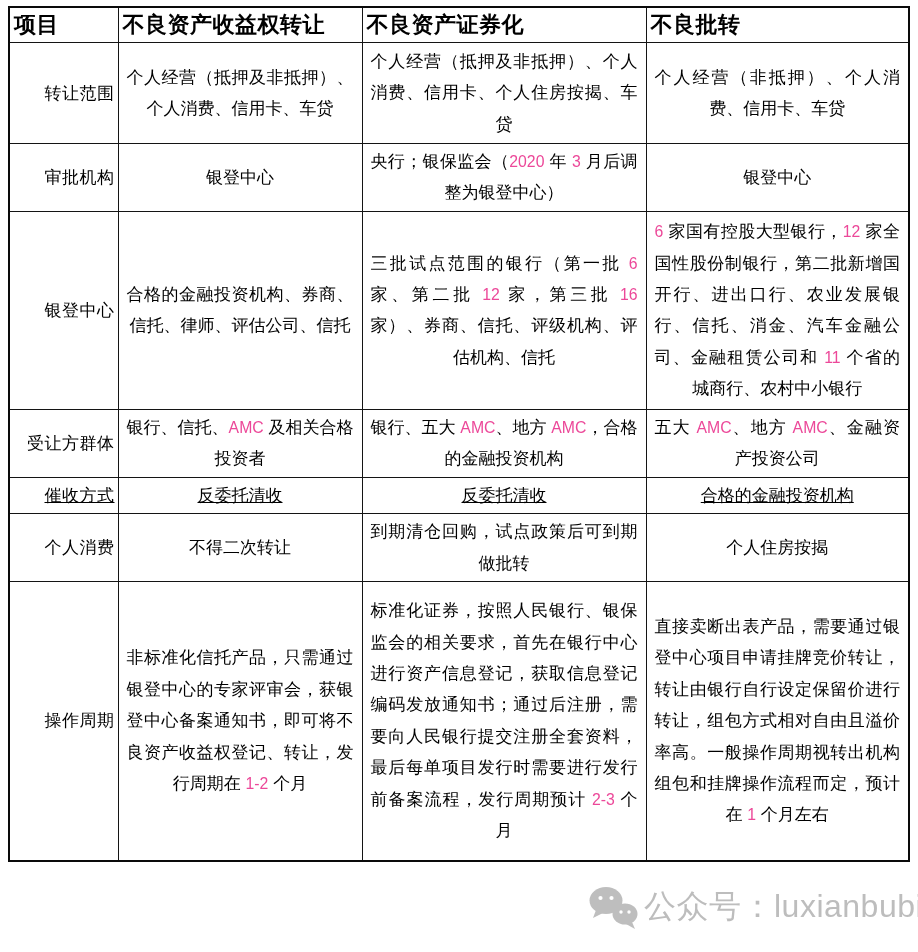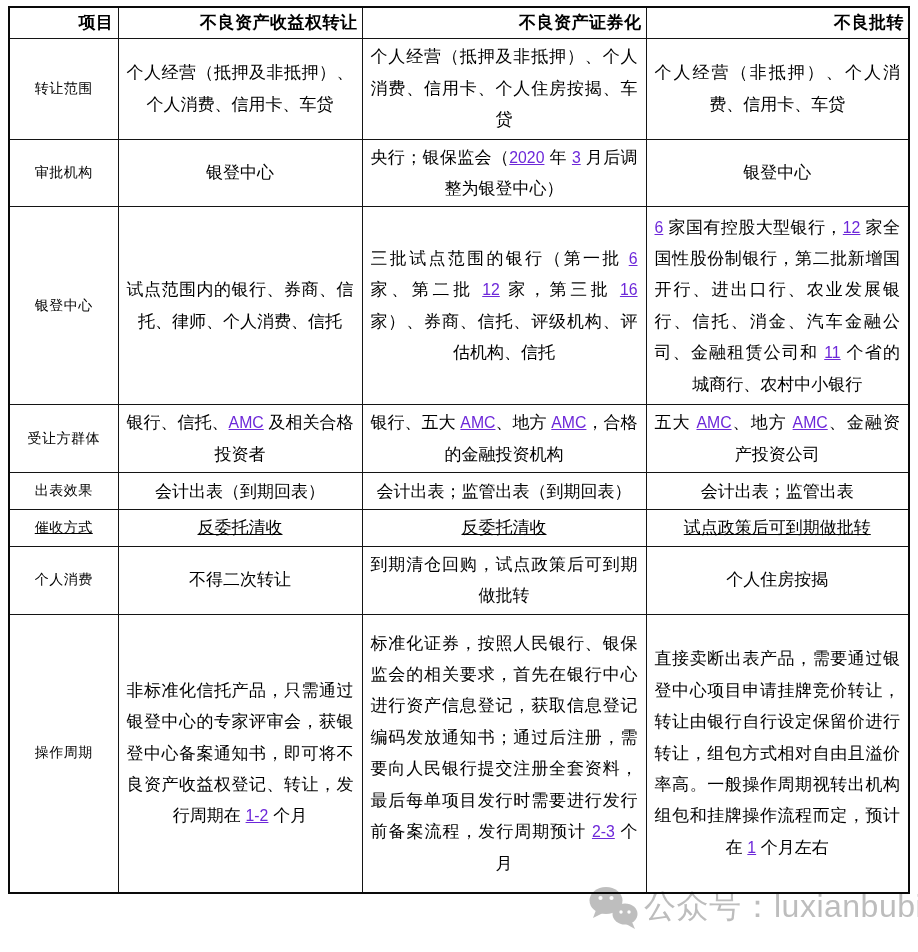--- a/index.html
+++ b/index.html
@@ -11,36 +11,36 @@
   table.cmp{
     position:absolute;left:8px;top:6px;
     width:900px;table-layout:fixed;
     border-collapse:collapse;background:#fff;
   }
   table.cmp,table.cmp td,table.cmp th{
     border:1.5px solid #141414;
   }
   table.cmp{border:2px solid #0a0a0a;}
   th.hdr{
-    font-size:17px;font-weight:bold;text-align:right;
+    font-size:22px;font-weight:bold;text-align:left;
     padding:2px 4px;letter-spacing:0.5px;
   }
   td.lbl{
-    font-size:14px;text-align:center;vertical-align:middle;
+    font-size:17px;text-align:right;vertical-align:middle;
     padding:2px 3px;font-weight:normal;letter-spacing:0.5px;
   }
   td.cell{
     font-size:17px;vertical-align:middle;
     padding:2px 8px;
     line-height:1.85;
     text-align:justify;
     text-align-last:center;
     text-justify:inter-character;
   }
-  span.lat{color:#6d28d9;font-size:0.93em;text-decoration:underline;}
+  span.lat{color:#ec4899;font-size:0.93em;}
   tr.rh{height:31px;}
   tr.r1{height:101px;}
   tr.r2{height:65px;padding-left:36px;}
   tr.r3{height:198px;}
   tr.r4{height:63px;}
   tr.r5{height:37px;}
   tr.r6{height:65px;}
   tr.r7{height:35px;text-decoration:underline;}
   tr.r8{height:56px;}
   tr.r9{height:279px;}
@@ -80,41 +80,35 @@
     <td class="cell">个人经营（非抵押）、个人消费、信用卡、车贷</td>
   </tr>
   <tr class="r2">
     <td class="lbl">审批机构</td>
     <td class="cell">银登中心</td>
     <td class="cell">央行；银保监会（<span class="lat">2020</span> 年 <span class="lat">3</span> 月后调整为银登中心）</td>
     <td class="cell">银登中心</td>
   </tr>
   <tr class="r3">
     <td class="lbl">银登中心</td>
-    <td class="cell">试点范围内的银行、券商、信托、律师、个人消费、信托</td>
+    <td class="cell">合格的金融投资机构、券商、信托、律师、评估公司、信托</td>
     <td class="cell">三批试点范围的银行（第一批 <span class="lat">6</span> 家、第二批 <span class="lat">12</span> 家，第三批 <span class="lat">16</span> 家）、券商、信托、评级机构、评估机构、信托</td>
     <td class="cell"><span class="lat">6</span> 家国有控股大型银行，<span class="lat">12</span> 家全国性股份制银行，第二批新增国开行、进出口行、农业发展银行、信托、消金、汽车金融公司、金融租赁公司和 <span class="lat">11</span> 个省的城商行、农村中小银行</td>
   </tr>
   <tr class="r4">
     <td class="lbl">受让方群体</td>
     <td class="cell">银行、信托、<span class="lat">AMC</span> 及相关合格投资者</td>
     <td class="cell">银行、五大 <span class="lat">AMC</span>、地方 <span class="lat">AMC</span>，合格的金融投资机构</td>
     <td class="cell">五大 <span class="lat">AMC</span>、地方 <span class="lat">AMC</span>、金融资产投资公司</td>
   </tr>
-  <tr class="r5">
-    <td class="lbl">出表效果</td>
-    <td class="cell">会计出表（到期回表）</td>
-    <td class="cell">会计出表；监管出表（到期回表）</td>
-    <td class="cell">会计出表；监管出表</td>
-  </tr>
   <tr class="r7">
     <td class="lbl">催收方式</td>
     <td class="cell">反委托清收</td>
     <td class="cell">反委托清收</td>
-    <td class="cell">试点政策后可到期做批转</td>
+    <td class="cell">合格的金融投资机构</td>
   </tr>
   <tr class="r8">
     <td class="lbl">个人消费</td>
     <td class="cell">不得二次转让</td>
     <td class="cell">到期清仓回购，试点政策后可到期做批转</td>
     <td class="cell">个人住房按揭</td>
   </tr>
   <tr class="r9">
     <td class="lbl">操作周期</td>
     <td class="cell">非标准化信托产品，只需通过银登中心的专家评审会，获银登中心备案通知书，即可将不良资产收益权登记、转让，发行周期在 <span class="lat">1-2</span> 个月</td>

